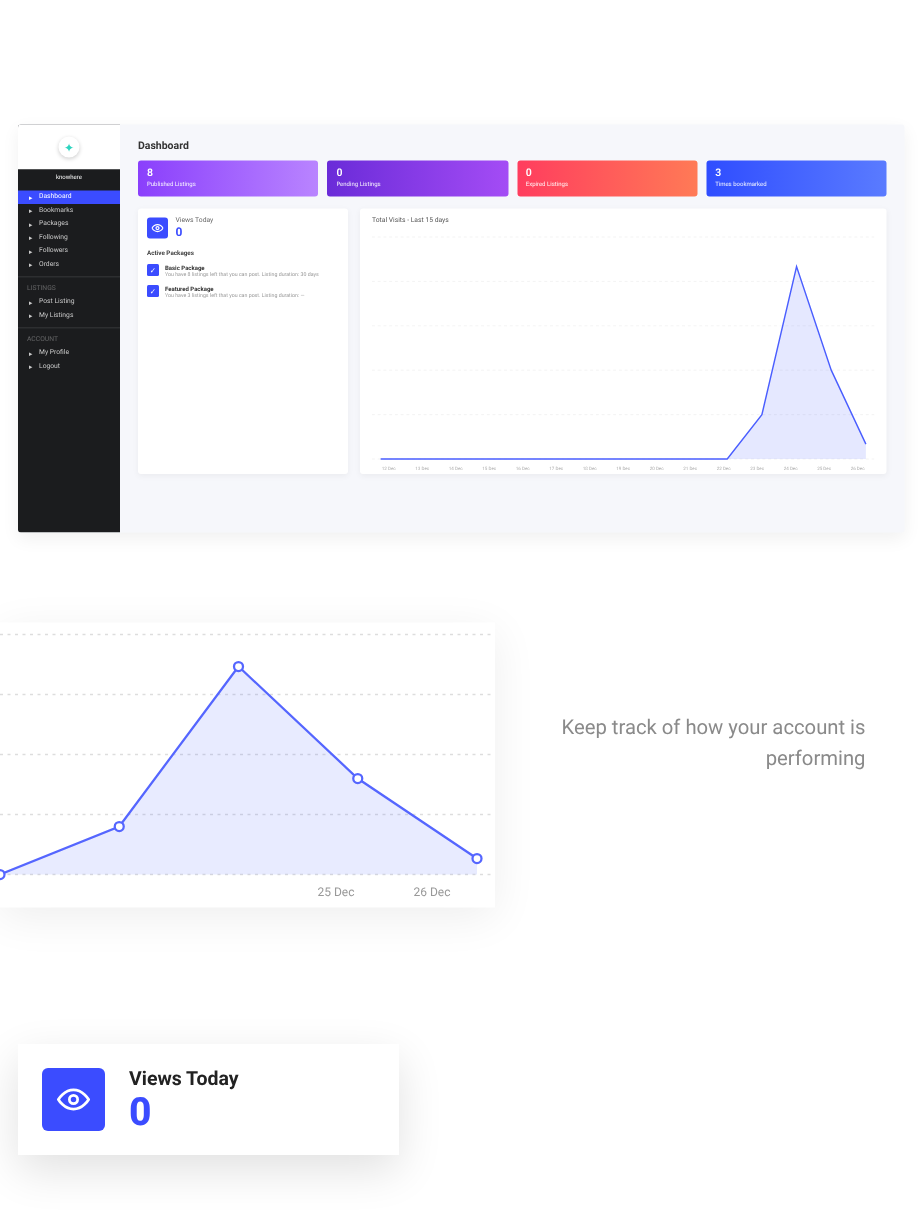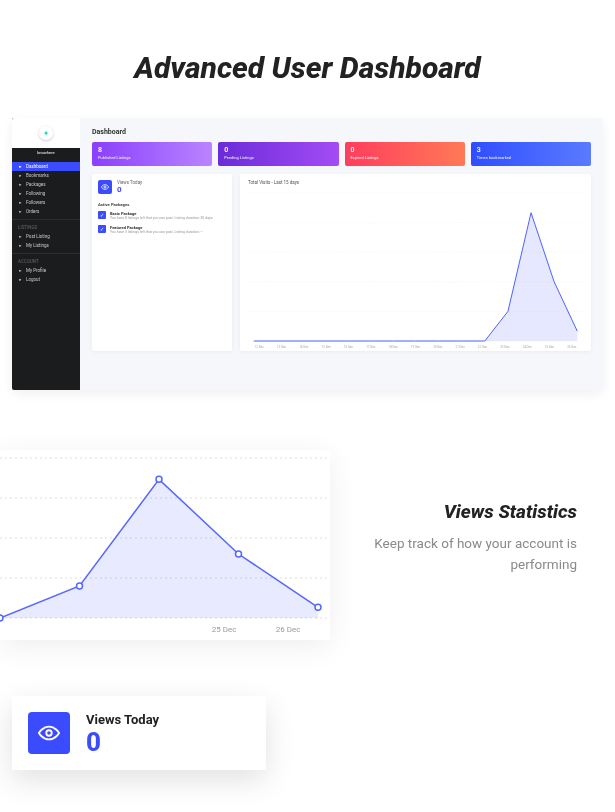--- a/index.html
+++ b/index.html
@@ -64,21 +64,20 @@
 
   .popup-card { position:absolute; left:12px; top:696px; width:254px; height:74px; background:#fff; box-shadow:0 10px 30px rgba(0,0,0,.12); display:flex; align-items:center; padding:12px 16px; gap:16px; }
   .popup-eye { width:42px; height:42px; border-radius:4px; background:#3b4cff; display:flex; align-items:center; justify-content:center; }
   .popup-txt .t { font-size:13px; font-weight:700; color:#222; }
   .popup-txt .v { font-size:26px; font-weight:800; color:#3b4cff; line-height:1; margin-top:2px; }
 </style>
 </head>
 <body>
 
 <div class="hero">
-  <h1>Advanced User Dashboard</h1>
 </div>
 
 <div class="dash">
   <div class="sidebar">
     <div class="logo">
         <div class="dot">✦</div>
       </div>
     <div class="brand">knowhere</div>
     <div class="nav-group" id="nav-g1">
         <div class="nav-item active">
@@ -246,21 +245,20 @@
       </svg>
     <div class="big-xlabels" id="big-xlabels">
         <span></span>
         <span></span>
         <span></span>
         <span>25 Dec</span>
         <span>26 Dec</span>
       </div>
   </div>
   <div class="stats-text">
-    <h3>Views Statistics</h3>
     <p>Keep track of how your account is performing</p>
   </div>
 </div>
 
 <div class="popup-card">
   <div class="popup-eye">
     <svg width="22" height="22" viewBox="0 0 24 24" fill="none" stroke="white" stroke-width="2">
         <path d="M1 12s4-7 11-7 11 7 11 7-4 7-11 7S1 12 1 12z"></path>
         <circle cx="12" cy="12" r="3"></circle>
       </svg>

